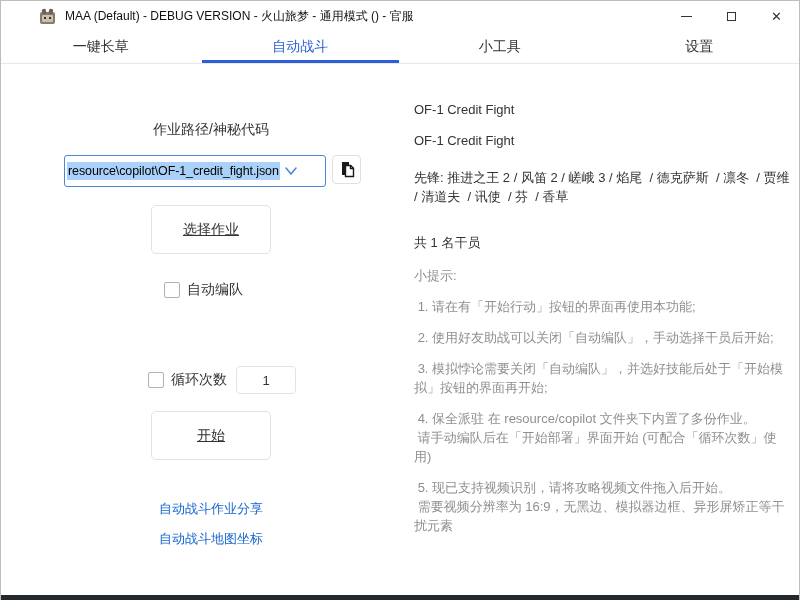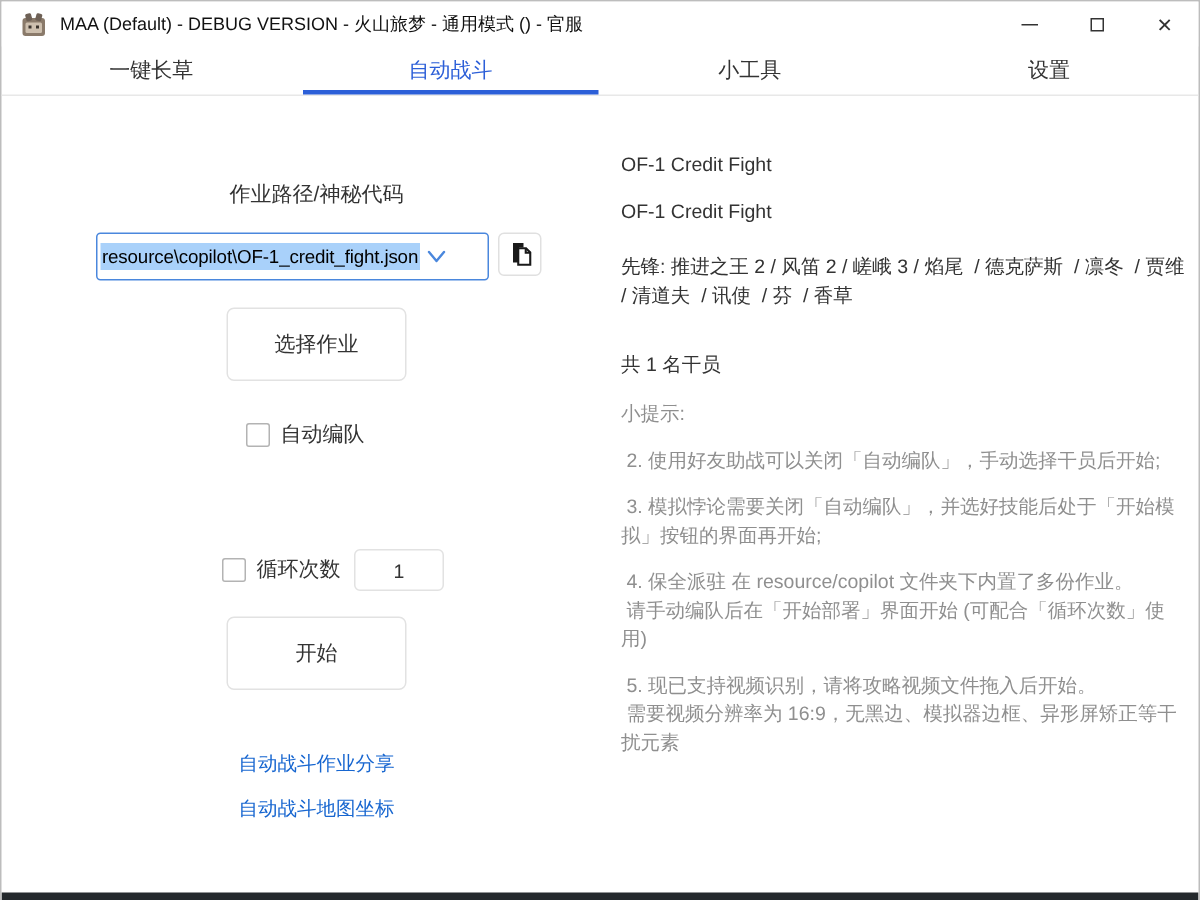--- a/index.html
+++ b/index.html
@@ -14,20 +14,21 @@
     border-right: 1px solid #bdbdbd;
     border-top: 1px solid #bdbdbd;
   }
 
   
   .titlebar {
     height: 30px;
     display: flex;
     align-items: center;
     background: #ffffff;
+    padding-left: 25px;
   }
   .app-icon { margin-left: 13px; width: 17px; height: 17px; flex: 0 0 auto; }
   .title-text {
     margin-left: 9px;
     font-size: 12px;
     color: #111111;
     white-space: nowrap;
   }
   .titlebar-spacer { flex: 1; }
   .win-btn {
@@ -96,21 +97,21 @@
     display: flex; align-items: center; justify-content: center;
   }
 
   .btn {
     position: absolute;
     width: 120px; height: 49px;
     background: #fff;
     border: 1px solid #e2e2e2;
     border-radius: 5px;
     font-size: 14px; color: #333;
-    display: flex; align-items: center; justify-content: center;
+    display: flex; align-items: center; justify-content: center; text-decoration: underline;
   }
   .btn-select { top: 140px; left: 150px; }
   .btn-start  { top: 346px; left: 150px; }
 
   .check-row { position: absolute; display: flex; align-items: center; }
   .checkbox {
     width: 16px; height: 16px;
     border: 1px solid #b3b3b3; border-radius: 2px;
     background: #fff;
     flex: 0 0 auto;
@@ -224,20 +225,21 @@
 
   <a class="link link-share" href="#">自动战斗作业分享</a>
   <a class="link link-map" href="#">自动战斗地图坐标</a>
 
   <div class="right-panel">
     <div class="rp-title">OF-1 Credit Fight</div>
     <div class="rp-title">OF-1 Credit Fight</div>
     <div class="rp-operators">先锋: 推进之王 2 / 风笛 2 / 嵯峨 3 / 焰尾  / 德克萨斯  / 凛冬  / 贾维  / 清道夫  / 讯使  / 芬  / 香草</div>
     <div class="rp-count">共 1 名干员</div>
     <div class="rp-tips-title">小提示:</div>
+    <div class="rp-tip"> 1. 请在有「开始行动」按钮的界面再使用本功能;</div>
     <div class="rp-tip"> 2. 使用好友助战可以关闭「自动编队」，手动选择干员后开始;</div>
     <div class="rp-tip"> 3. 模拟悖论需要关闭「自动编队」，并选好技能后处于「开始模拟」按钮的界面再开始;</div>
     <div class="rp-tip"> 4. 保全派驻 在 resource/copilot 文件夹下内置了多份作业。
  请手动编队后在「开始部署」界面开始 (可配合「循环次数」使用)</div>
     <div class="rp-tip"> 5. 现已支持视频识别，请将攻略视频文件拖入后开始。
  需要视频分辨率为 16:9，无黑边、模拟器边框、异形屏矫正等干扰元素</div>
   </div>
 
 </div>
 

